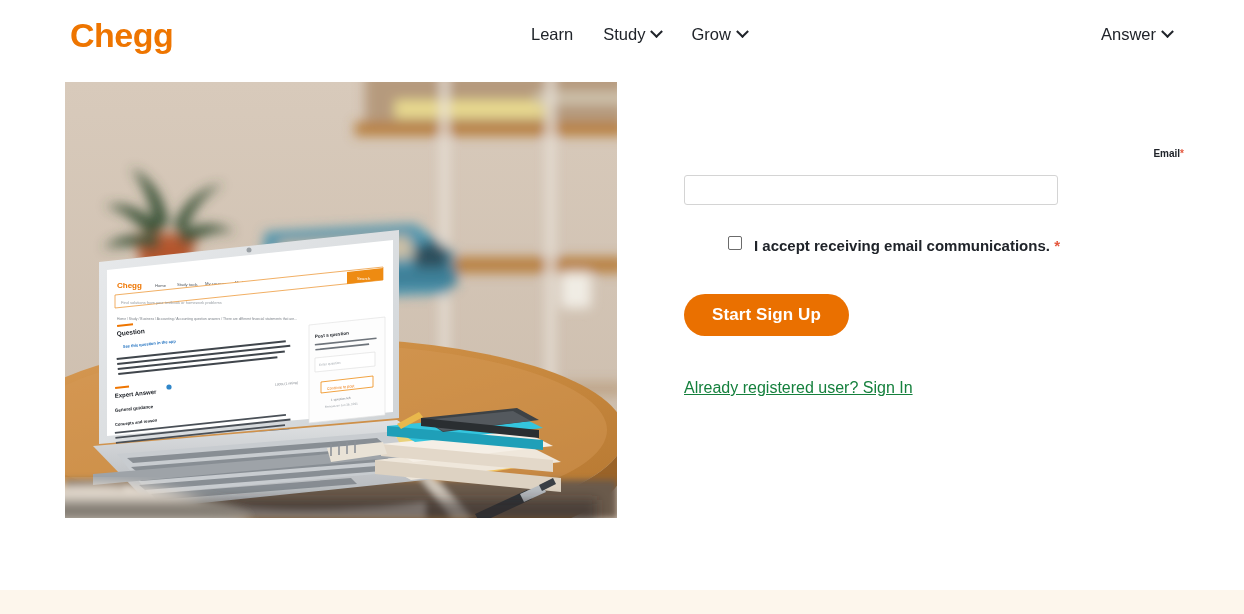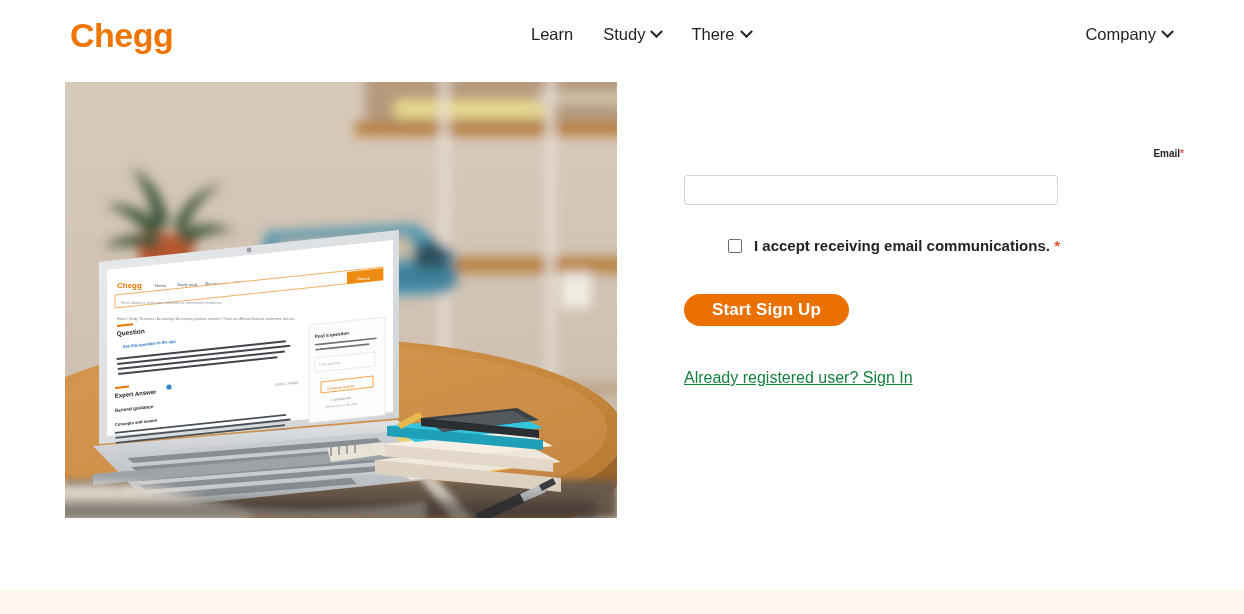--- a/index.html
+++ b/index.html
@@ -63,35 +63,35 @@
   .req { color: #e4573d; font-weight: bold; }
   .email-input {
     display: block; margin-top: 11px;
     width: 374px; height: 30px;
     border: 1px solid #d4d4d4; border-radius: 3px;
     background: #fff; font-size: 14px; color: #20242a;
     padding: 0 9px; font-family: "Liberation Sans", sans-serif;
     outline: none;
   }
   .consent-row {
-    display: flex; align-items: center; gap: 12px;
+    display: flex; gap: 12px;
     margin-top: 31px;
     padding-left: 44px;
   }
   .cbox {
     width: 14px; height: 14px; flex: 0 0 14px;
     border: 1px solid #6b6b6b; border-radius: 2px; background: #fff;
     cursor: pointer;
   }
   .consent-text {
     font-size: 15px; font-weight: bold; color: #20242a; line-height: 20px;
   }
   .signup-btn {
     display: block; margin-top: 38px;
-    padding: 0 28px; height: 32px; min-width: 138px;
+    padding: 0 28px; height: 42px; min-width: 138px;
     background: #ea7000; border: none; border-radius: 21px;
     color: #ffffff; font-size: 17px; font-weight: bold;
     font-family: "Liberation Sans", sans-serif; cursor: pointer;
     letter-spacing: 0.1px;
   }
   .signin-link {
     display: inline-block; margin-top: 41px;
     font-size: 16px; color: #15803d; text-decoration: underline;
     line-height: 22px; cursor: pointer;
   }
@@ -115,28 +115,28 @@
 
     <div class="nav-center">
       <div class="nav-item">
         <span>Learn</span>
       </div>
       <div class="nav-item">
         <span>Study</span>
         <span class="chev"></span>
       </div>
       <div class="nav-item">
-        <span>There</span>
+        <span>Grow</span>
         <span class="chev"></span>
       </div>
     </div>
 
     <div class="nav-right">
       <div class="nav-item">
-        <span>Company</span>
+        <span>Answer</span>
         <span class="chev"></span>
       </div>
     </div>
   </div>
 
   <div class="photo">
     <svg viewBox="0 0 552 436" xmlns="http://www.w3.org/2000/svg">
       <defs>
         <linearGradient id="wall" x1="0" y1="0" x2="0" y2="1">
           <stop offset="0" stop-color="#d8cabb"></stop>

